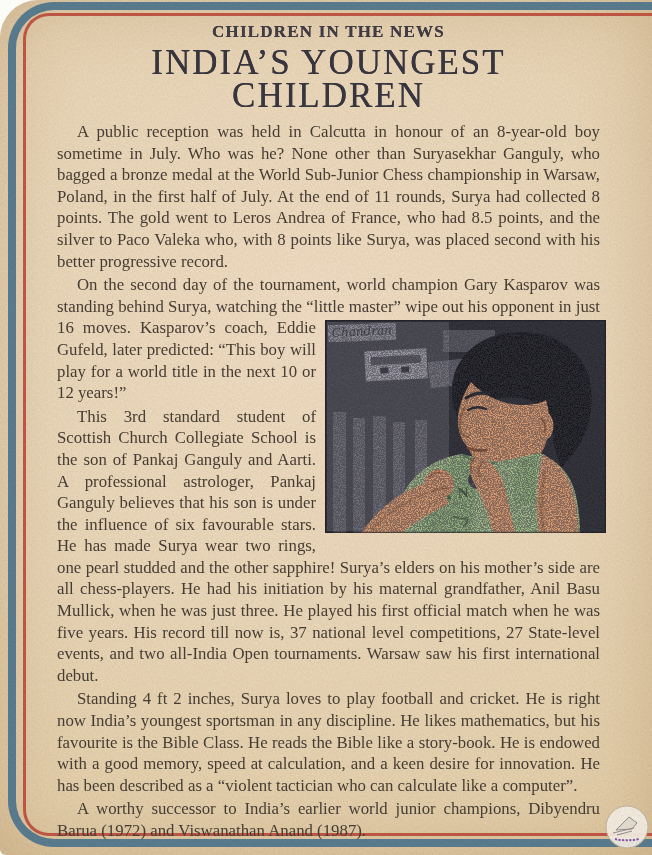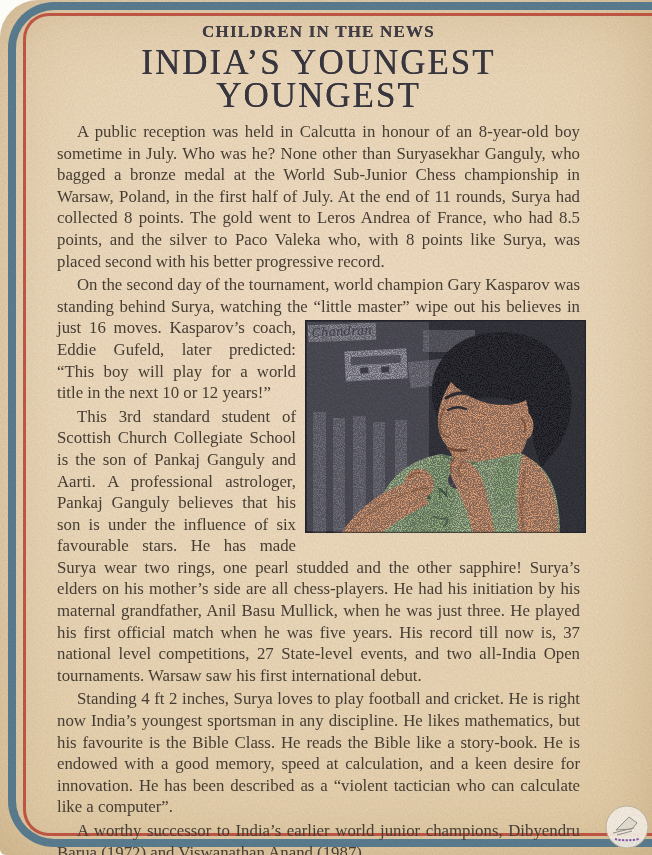--- a/index.html
+++ b/index.html
@@ -26,21 +26,21 @@
   }
   .frame-inner {
     position: absolute; top: 13px; left: 23px; right: -8px; bottom: 19px;
     border: 3px solid #c14f3e; border-right: none;
     border-radius: 26px 0 0 26px;
     opacity: 0.92;
     pointer-events: none;
   }
   .content {
     position: absolute; top: 0; left: 0; right: 0; bottom: 0;
-    padding: 22px 72px 0 57px;
+    padding: 22px 52px 0 57px;
   }
   .kicker {
     text-align: center;
     font-weight: bold;
     font-size: 17px;
     letter-spacing: 1.2px;
     color: #423e46;
     text-shadow: 0 0 0.5px #423e46;
   }
   .title {
@@ -99,29 +99,29 @@
 
   <div class="frame-outer"></div>
   <div class="frame-inner"></div>
 
   <div class="content">
 
     <div class="kicker">CHILDREN IN THE NEWS</div>
 
     <div class="title">
       <div>INDIA’S YOUNGEST</div>
-      <div>YOUNGEST</div>
+      <div>CHILDREN</div>
     </div>
 
     <div class="body-text">
 
       <div class="para">A public reception was held in Calcutta in honour of an 8-year-old boy sometime in July. Who was he? None other than Suryasekhar Ganguly, who bagged a bronze medal at the World Sub-Junior Chess championship in Warsaw, Poland, in the first half of July. At the end of 11 rounds, Surya had collected 8 points. The gold went to Leros Andrea of France, who had 8.5 points, and the silver to Paco Valeka who, with 8 points like Surya, was placed second with his better progressive record.</div>
 
       <div class="para">
-        <span>On the second day of the tournament, world champion Gary Kasparov was standing behind Surya, watching the “little master” wipe out his believes in</span>
+        <span>On the second day of the tournament, world champion Gary Kasparov was standing behind Surya, watching the “little master” wipe out his opponent in</span>
         <span class="illustration-float">
           <svg viewBox="0 0 281 213" width="281" height="213">
             <defs>
               <filter id="stippleNoise" x="0" y="0" width="100%" height="100%">
                 <feTurbulence type="fractalNoise" baseFrequency="0.9" numOctaves="2" seed="4" stitchTiles="stitch"></feTurbulence>
                 <feColorMatrix type="matrix" values="0 0 0 0 0.05  0 0 0 0 0.05  0 0 0 0 0.07  3 3 3 0 -3.8"></feColorMatrix>
               </filter>
             </defs>
 
             <rect width="281" height="213" fill="#2c2c34"></rect>

